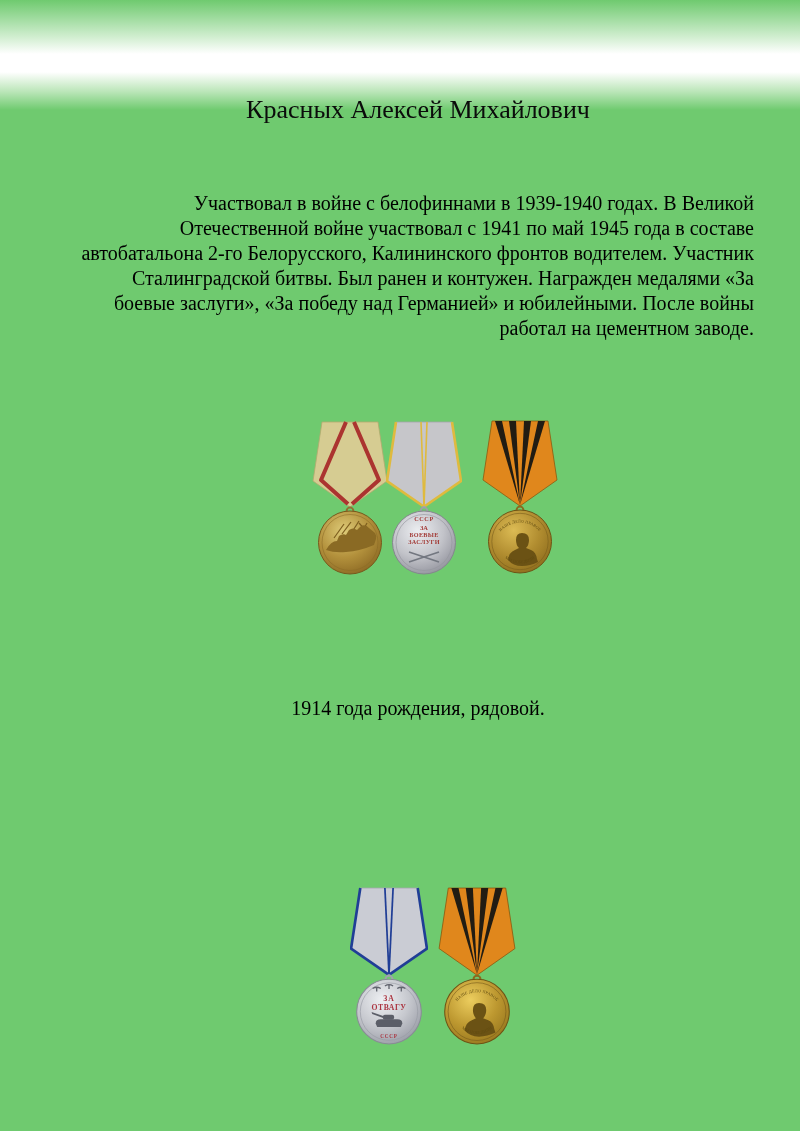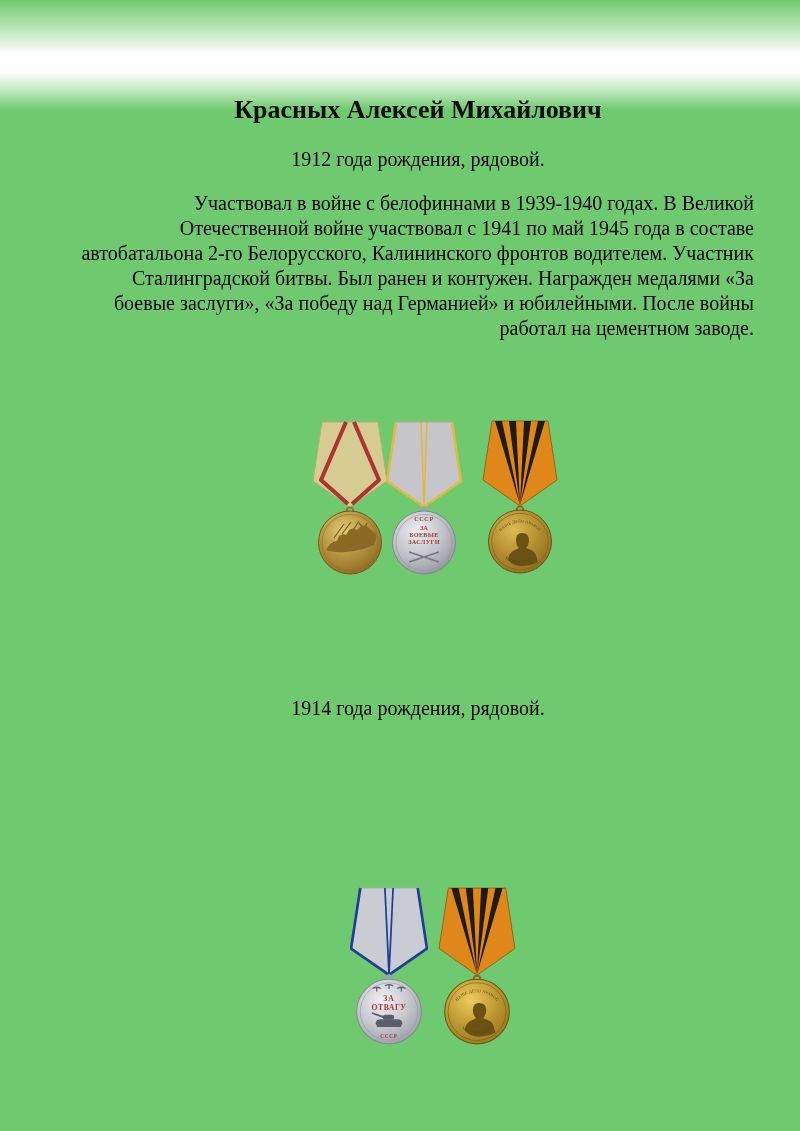--- a/index.html
+++ b/index.html
@@ -15,21 +15,21 @@
       #ffffff 72px,
       #b9e5b7 92px,
       #6fca6f 110px,
       #6fca6f 100%);
     font-family:"Liberation Serif", serif;
     color:#000;
   }
   .name-title{
     position:absolute;left:38px;width:760px;
     text-align:center;
-    font-size:26px;font-weight:bold;line-height:1.15;
+    font-size:26px;font-weight:normal;line-height:1.15;
     color:#0b0b0b;
   }
   .birth-line{
     position:absolute;left:38px;width:760px;
     text-align:center;
     font-size:20px;line-height:1.2;
   }
   .bio{
     position:absolute;left:78px;width:676px;
     text-align:right;
@@ -48,21 +48,20 @@
   #medalD{left:350px;top:886px;}
   #medalE{left:438px;top:886px;}
   svg text{font-family:"Liberation Serif", serif;}
 </style>
 </head>
 <body>
 
 <div class="page">
 
   <div class="name-title" id="title1">Красных Алексей Михайлович</div>
-  <div class="birth-line" id="birth1">1912 года рождения, рядовой.</div>
   <div class="bio" id="bio1">Участвовал в войне с белофиннами в 1939-1940 годах. В Великой Отечественной войне участвовал с 1941 по май 1945 года в составе автобатальона 2-го Белорусского, Калининского фронтов водителем. Участник Сталинградской битвы. Был ранен и контужен. Награжден медалями «За боевые заслуги», «За победу над Германией» и юбилейными. После войны работал на цементном заводе.</div>
 
   <span class="medal" id="medalA">
     <svg width="76" height="158" viewBox="0 0 76 158">
       <defs>
         <radialGradient id="grA" cx="40%" cy="32%" r="75%">
           <stop offset="0" stop-color="#decb78"></stop>
             <stop offset="0.55" stop-color="#b3913c"></stop>
             <stop offset="1" stop-color="#8a6722"></stop>
         </radialGradient>

